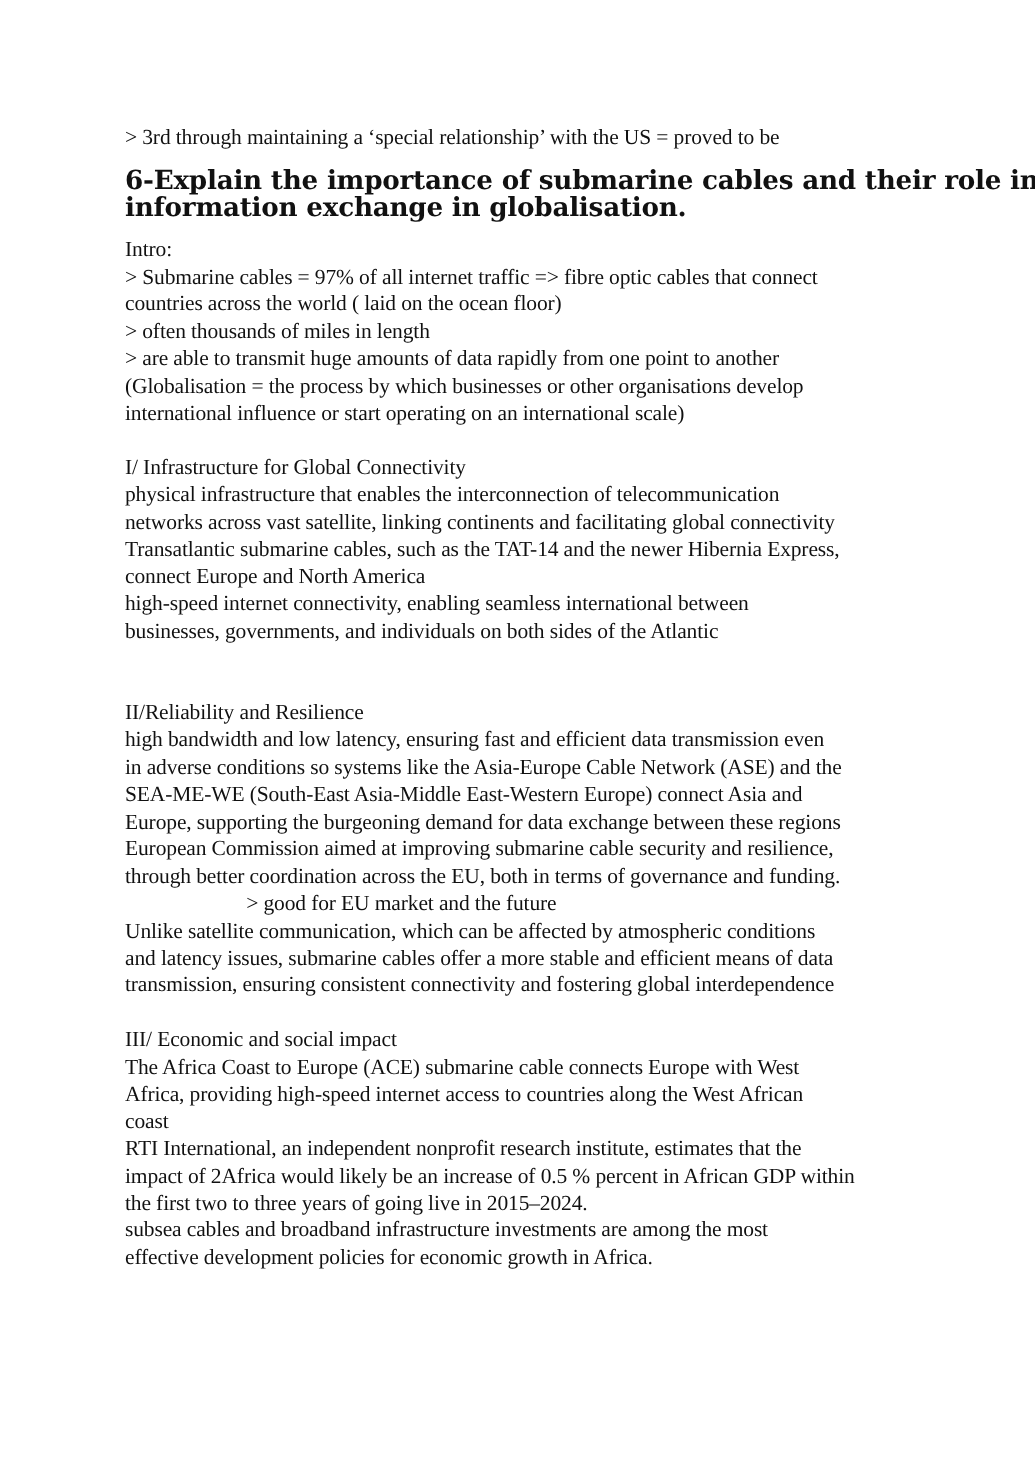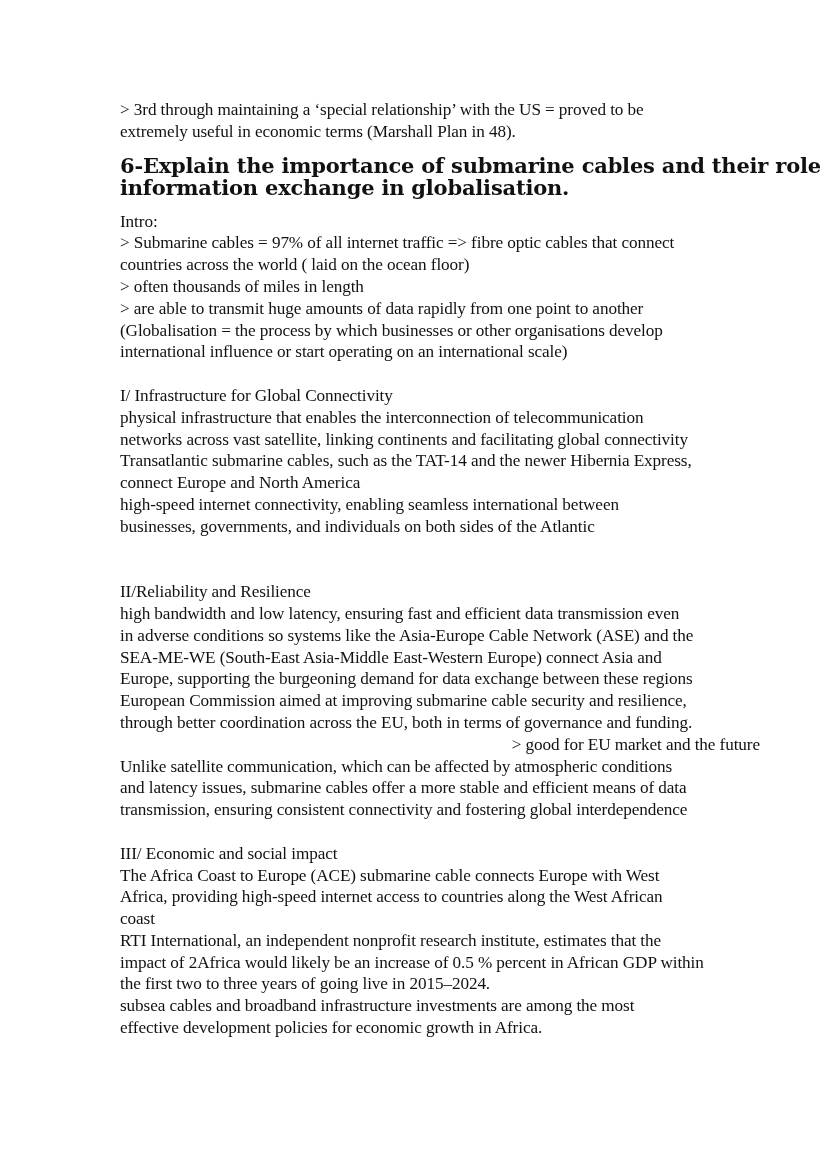--- a/index.html
+++ b/index.html
@@ -13,50 +13,48 @@
       position: relative;
       overflow: hidden;
       font-family: "DejaVu Serif", "Liberation Serif", serif;
       color: #111111;
     }
     .page {
       position: absolute;
       left: 100px;
       top: 99px;
       width: 640px;
-      margin-left: 20px;
     }
     .line {
       font-family: "Liberation Serif", "DejaVu Serif", serif;
       font-size: 17.2px;
       line-height: 21.8px;
       white-space: nowrap;
       letter-spacing: -0.1px;
     }
     .heading {
       font-family: "DejaVu Serif", "Liberation Serif", serif;
       font-weight: bold;
       font-size: 21px;
       line-height: 22px;
       white-space: nowrap;
       letter-spacing: -0.2px;
     }
     .gap-sm { height: 12px; }
     .gap-md { height: 21.8px; }
     .gap-lg { height: 43.6px; }
-    .indent { padding-left: 97px; text-align: right; }
+    .indent { padding-left: 97px; }
   </style>
 </head>
 <body>
 
 <div class="page">
 
   <div>
     <div class="line">&gt; 3rd through maintaining a ‘special relationship’ with the US = proved to be</div>
-    <div class="line">extremely useful in economic terms (Marshall Plan in 48).</div>
   </div>
 
   <div class="gap-sm"></div>
 
   <div>
     <div class="heading">6-Explain the importance of submarine cables and their role in</div>
     <div class="heading">information exchange in globalisation.</div>
   </div>
 
   <div class="gap-sm"></div>

